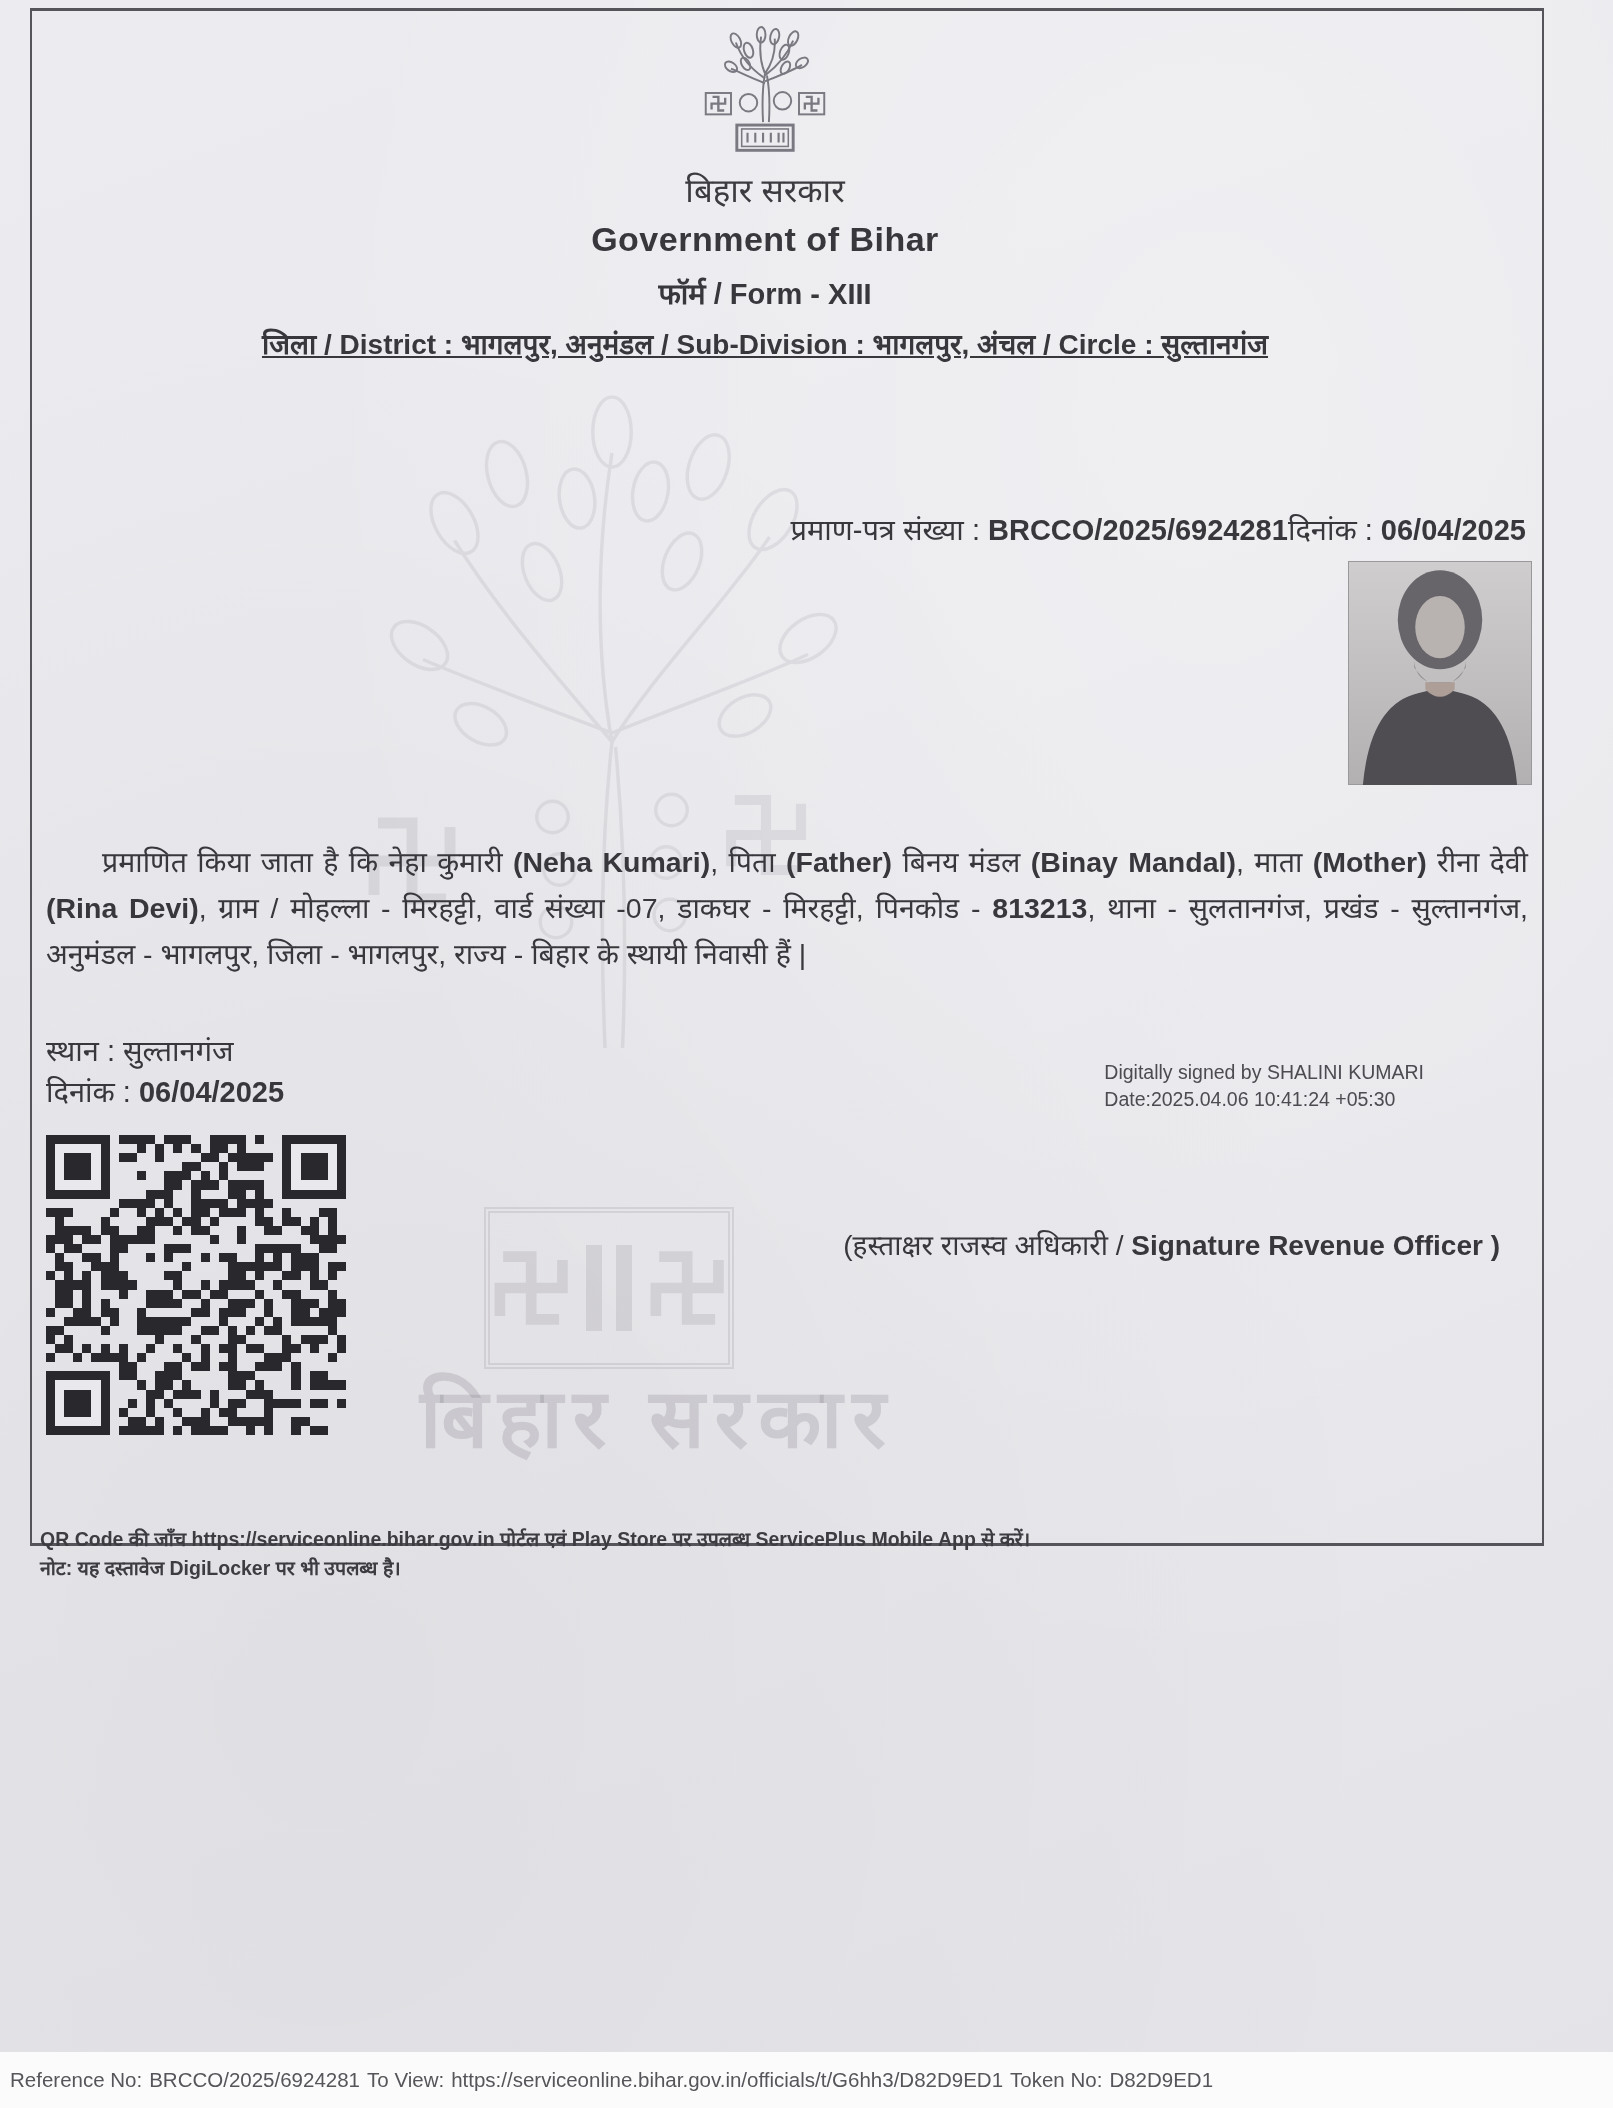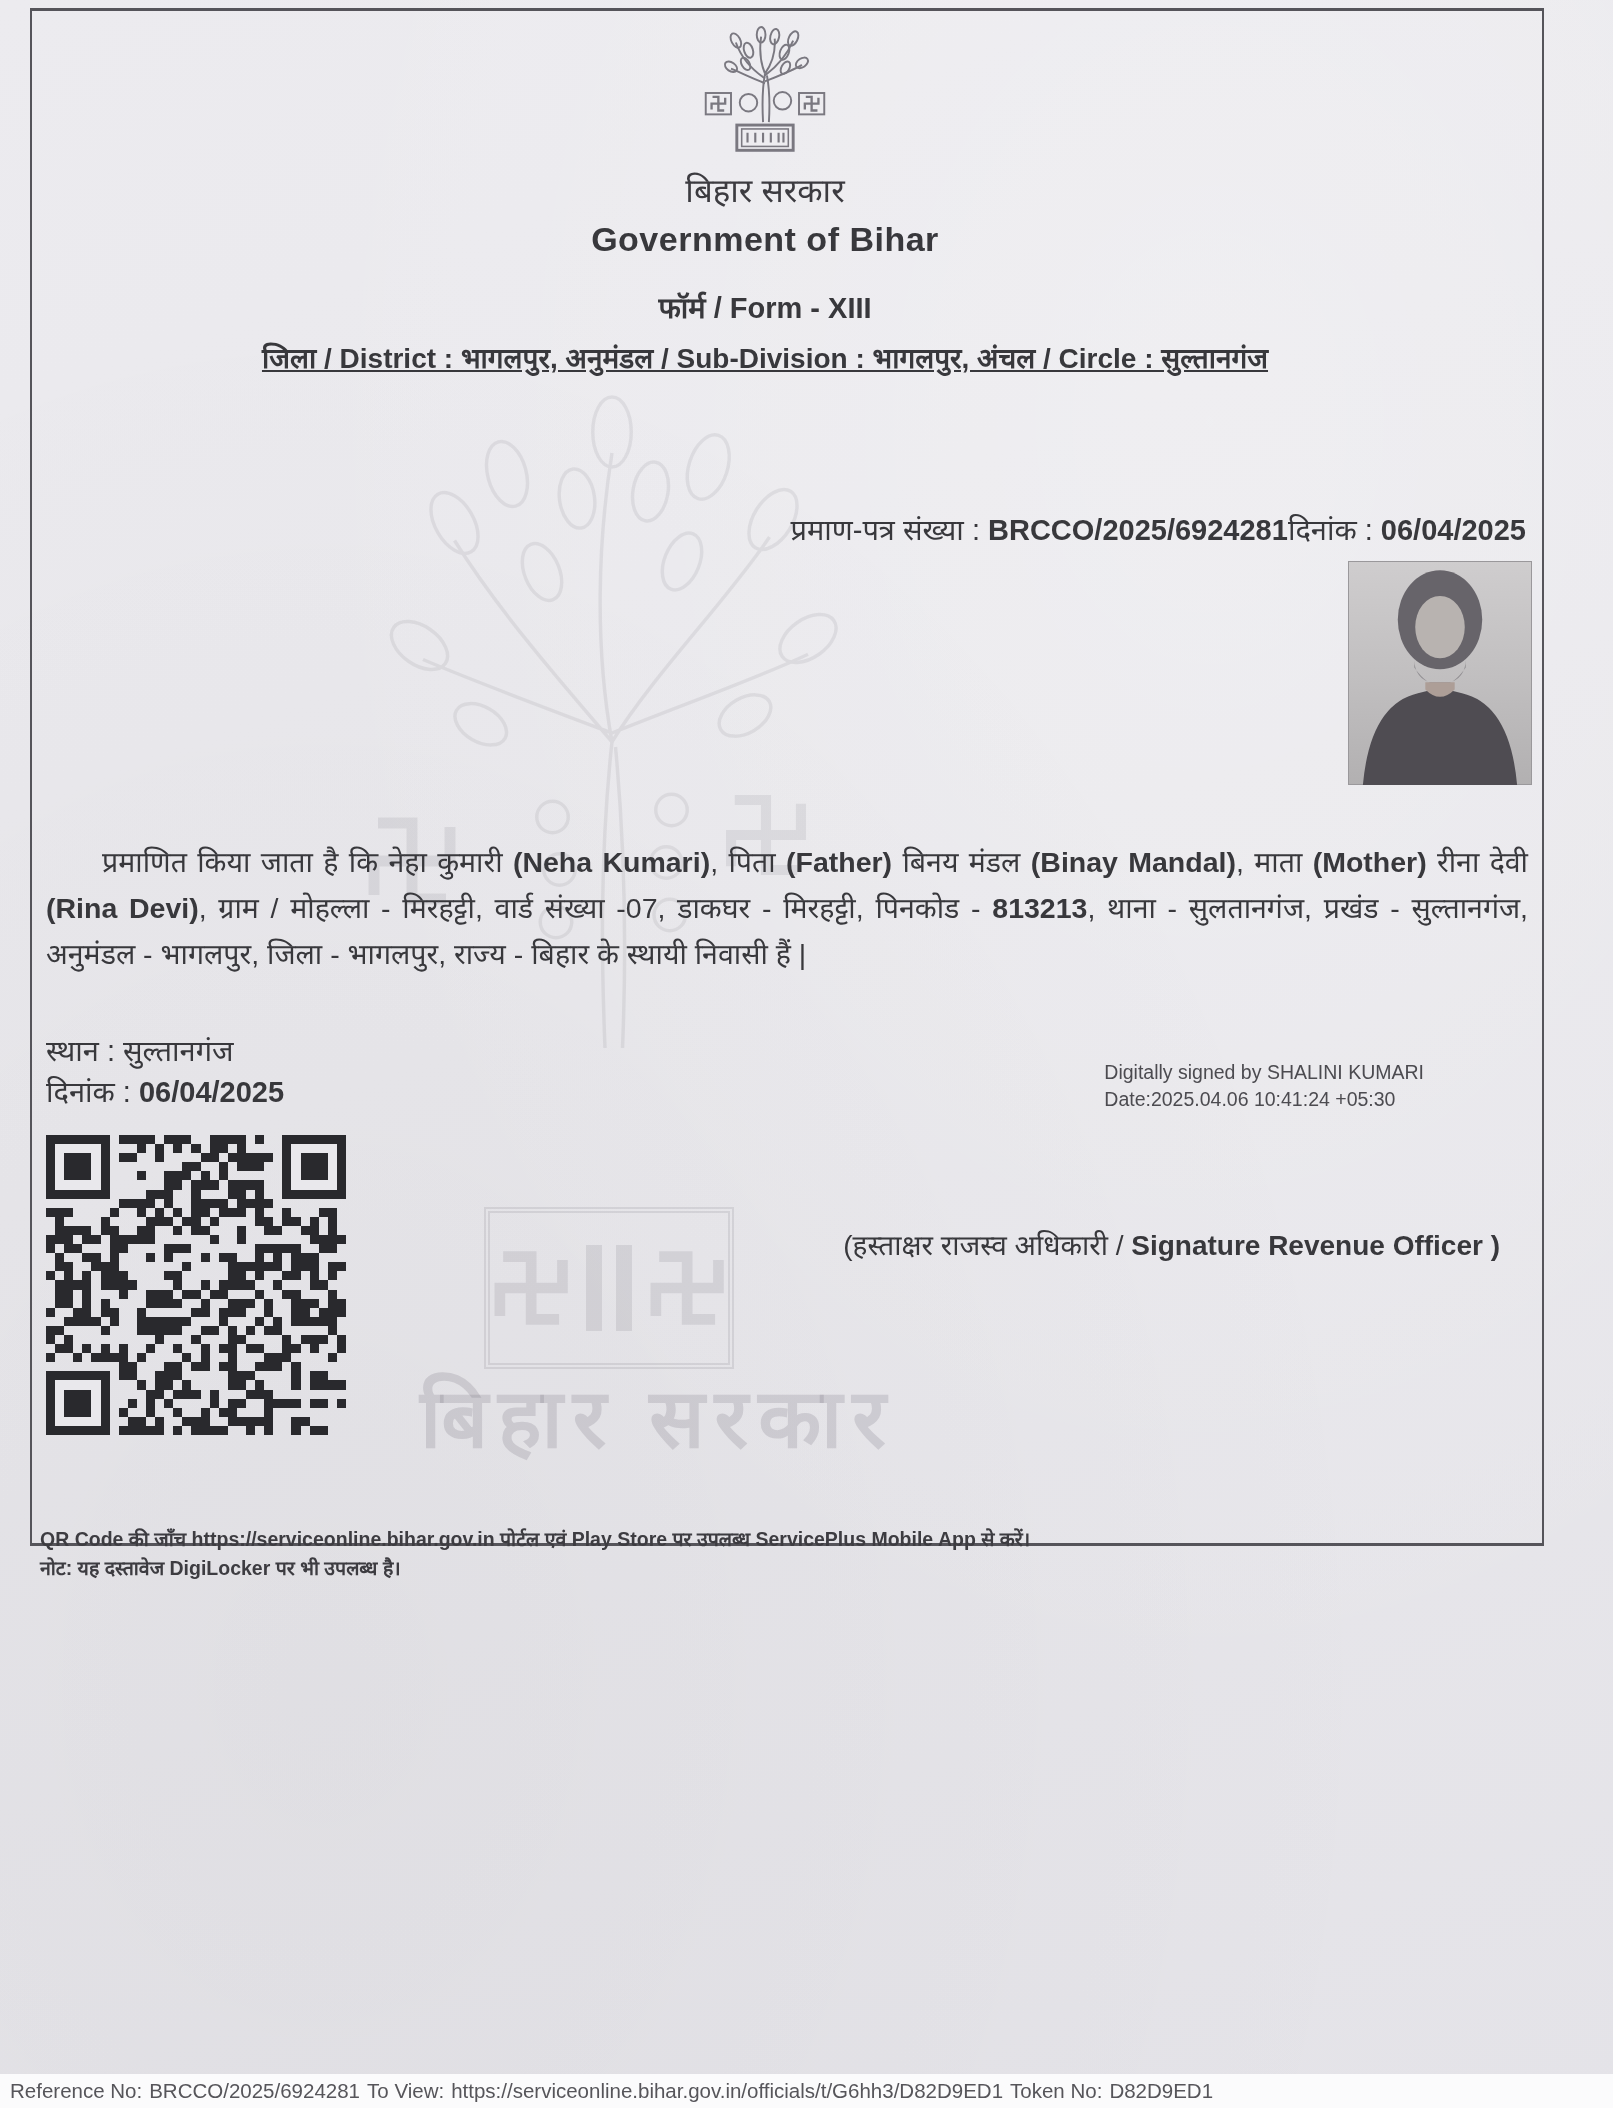--- a/index.html
+++ b/index.html
@@ -28,21 +28,21 @@
   .wm-stamp .bar{width:16px;height:86px;background:#76747e;}
   .wm-text{
     left:388px;top:1348px;font-size:82px;font-weight:bold;letter-spacing:10px;
     color:rgba(118,116,126,.22);white-space:nowrap;
   }
   
   .header{position:absolute;top:14px;left:0;right:0;text-align:center;transform:translateX(-22px);}
   .emblem{display:inline-block;}
   .h-hi{font-size:33px;margin-top:2px;color:#3c3b40;}
   .h-en{font-size:34px;font-weight:bold;margin-top:8px;letter-spacing:.5px;}
-  .h-form{font-size:29px;font-weight:bold;margin-top:28px;}
+  .h-form{font-size:29px;font-weight:bold;margin-top:14px;}
   .h-title{font-size:31px;font-weight:bold;margin-top:46px;}
   .h-district{font-size:28px;font-weight:bold;margin-top:12px;text-decoration:underline;}
   
   .meta-row{position:absolute;top:498px;left:16px;right:16px;display:flex;justify-content:flex-end;font-size:29px;}
   .meta-row b{font-weight:bold;}
   
   .photo{
     position:absolute;top:550px;right:10px;width:184px;height:224px;
     background:linear-gradient(180deg,#cfcdce 0%,#c0bebf 55%,#b2b0b1 100%);
     box-shadow:0 0 0 1px #9a989b inset;
@@ -60,21 +60,21 @@
   .qr svg{width:300px;height:300px;}
   
   .dsig{position:absolute;top:1048px;right:118px;font-size:19.5px;line-height:27px;color:#4c4b50;text-align:left;}
   
   .sig-label{position:absolute;top:1214px;right:42px;font-size:28px;}
   .sig-label b{font-weight:bold;}
   
   .qr-note{position:absolute;left:8px;top:1473px;font-size:19.5px;font-weight:bold;line-height:29px;color:#3d3c41;margin-top:41px;}
   
   .footer{
-    position:absolute;left:0;bottom:0;width:100%;height:34px;background:#fbfbfc;
+    position:absolute;left:0;bottom:0;width:100%;height:56px;background:#fbfbfc;
     font-size:20.5px;color:#56555a;display:flex;align-items:center;padding-left:10px;box-sizing:border-box;gap:7px;white-space:nowrap;
   }
   svg .st{stroke:#7a7880;fill:none;stroke-width:2;}
 </style>
 </head>
 <body>
 
 <div class="page">
   <div class="cert-border">
 

